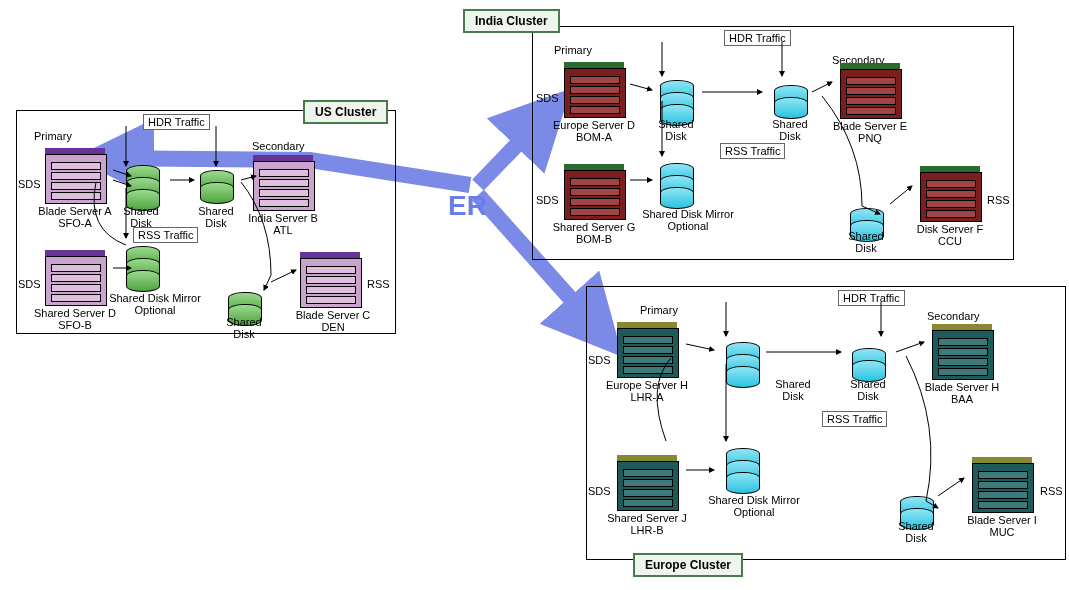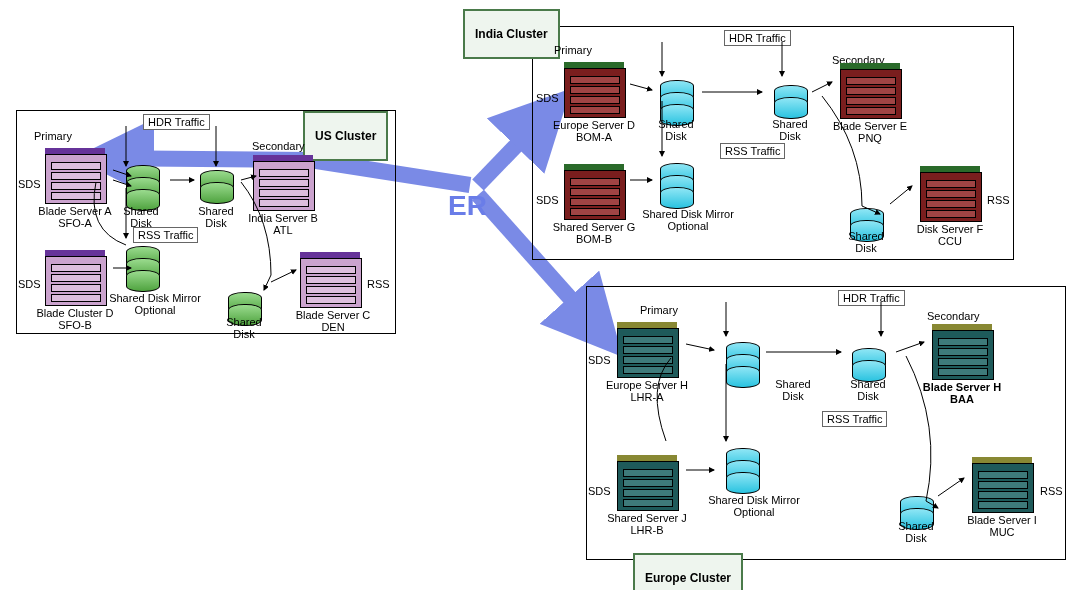--- a/index.html
+++ b/index.html
@@ -1,17 +1,17 @@
 <!DOCTYPE html>
 <html><head>
 <meta charset="utf-8">
 <style>
 body { margin:0; font-family:Arial,sans-serif; font-size:11px; background:#fff; width:1069px; height:590px; position:relative; overflow:hidden; }
 .cluster-box { position:absolute; border:1px solid #000; }
-.cluster-title { position:absolute; background:#eef5ee; border:2px solid #4a7a4a; padding:16px 10px; font-weight:bold; font-size:12px; }
+.cluster-title { position:absolute; background:#eef5ee; border:2px solid #4a7a4a; padding:3px 10px; font-weight:bold; font-size:12px; }
 .label { position:absolute; font-size:11px; text-align:center; line-height:1.1; }
 .small-box { position:absolute; background:#fff; border:1px solid #666; padding:1px 4px; font-size:11px; }
 .server { position:absolute; width:60px; height:54px; }
 .server div.body { position:absolute; left:0; top:6px; width:60px; height:48px; border:1px solid #000; }
 .server div.top { position:absolute; left:0; top:0; width:60px; height:10px; }
 .server .slot { position:absolute; left:6px; height:6px; width:48px; border:1px solid #000; }
 .server.pink .body { background:#cba3ce; } .server.pink .top { background:#663399; } .server.pink .slot{ background:#ddbedd;}
 .server.maroon .body { background:#7a1e1e; } .server.maroon .top { background:#2a6a2a; } .server.maroon .slot{ background:#a04444;}
 .server.teal .body { background:#1e5a5a; } .server.teal .top { background:#888833; } .server.teal .slot{ background:#3e7a7a;}
 .disk { position:absolute; width:32px; height:40px; }
@@ -34,21 +34,21 @@
       </marker>
   </defs>
 
   <path d="M470,185 L310,160 L90,158" stroke="#7a8ae6" stroke-width="16" fill="none" marker-end="url(#ah)"></path>
   <path d="M478,185 L560,100" stroke="#7a8ae6" stroke-width="16" fill="none" marker-end="url(#ah)"></path>
   <path d="M478,195 L612,345" stroke="#7a8ae6" stroke-width="16" fill="none" marker-end="url(#ah)"></path>
 </svg>
 <div class="er-label" style="left:448px;top:190px;">ER</div>
 
 <div class="cluster-box" style="left:16px;top:110px;width:378px;height:222px;"></div>
-<div class="cluster-title" style="left:303px;top:111px;">US Cluster</div>
+<div class="cluster-title" style="left:303px;top:100px;">US Cluster</div>
 <div class="small-box" style="left:143px;top:114px;">HDR Traffic</div>
 <div class="label" style="left:34px;top:130px;">Primary</div>
 <div class="label" style="left:252px;top:140px;">Secondary</div>
 <div class="label" style="left:18px;top:178px;">SDS</div>
 <div class="label" style="left:18px;top:278px;">SDS</div>
 <div class="label" style="left:367px;top:278px;">RSS</div>
 
 <div class="server pink" style="left:45px;top:148px;">
     <div class="top"></div>
     <div class="body"></div>
@@ -80,21 +80,21 @@
 <div class="label" style="left:288px;top:309px;width:90px;">Blade Server C DEN</div>
 
 <div class="server pink" style="left:45px;top:250px;">
     <div class="top"></div>
     <div class="body"></div>
     <div class="slot" style="top:14px"></div>
     <div class="slot" style="top:24px"></div>
     <div class="slot" style="top:34px"></div>
     <div class="slot" style="top:44px"></div>
   </div>
-<div class="label" style="left:30px;top:307px;width:90px;">Blade Cluster D SFO-B</div>
+<div class="label" style="left:30px;top:307px;width:90px;">Shared Server D SFO-B</div>
 
 <div class="disk green" style="left:126px;top:165px;">
     <div class="cyl" style="top:0"></div>
     <div class="cyl" style="top:12px"></div>
     <div class="cyl" style="top:24px"></div>
   </div>
 <div class="label" style="left:113px;top:205px;width:56px;">Shared Disk</div>
 <div class="disk green" style="left:200px;top:170px;">
     <div class="cyl" style="top:0"></div>
     <div class="cyl" style="top:12px"></div>
@@ -232,21 +232,21 @@
 <div class="label" style="left:602px;top:379px;width:90px;">Europe Server H LHR-A</div>
 
 <div class="server teal" style="left:932px;top:324px;">
     <div class="top"></div>
     <div class="body"></div>
     <div class="slot" style="top:14px"></div>
     <div class="slot" style="top:24px"></div>
     <div class="slot" style="top:34px"></div>
     <div class="slot" style="top:44px"></div>
   </div>
-<div class="label" style="left:917px;top:381px;width:90px;font-weight:bold;">Blade Server H BAA</div>
+<div class="label" style="left:917px;top:381px;width:90px;">Blade Server H BAA</div>
 
 <div class="server teal" style="left:617px;top:455px;">
     <div class="top"></div>
     <div class="body"></div>
     <div class="slot" style="top:14px"></div>
     <div class="slot" style="top:24px"></div>
     <div class="slot" style="top:34px"></div>
     <div class="slot" style="top:44px"></div>
   </div>
 <div class="label" style="left:602px;top:512px;width:90px;">Shared Server J LHR-B</div>

